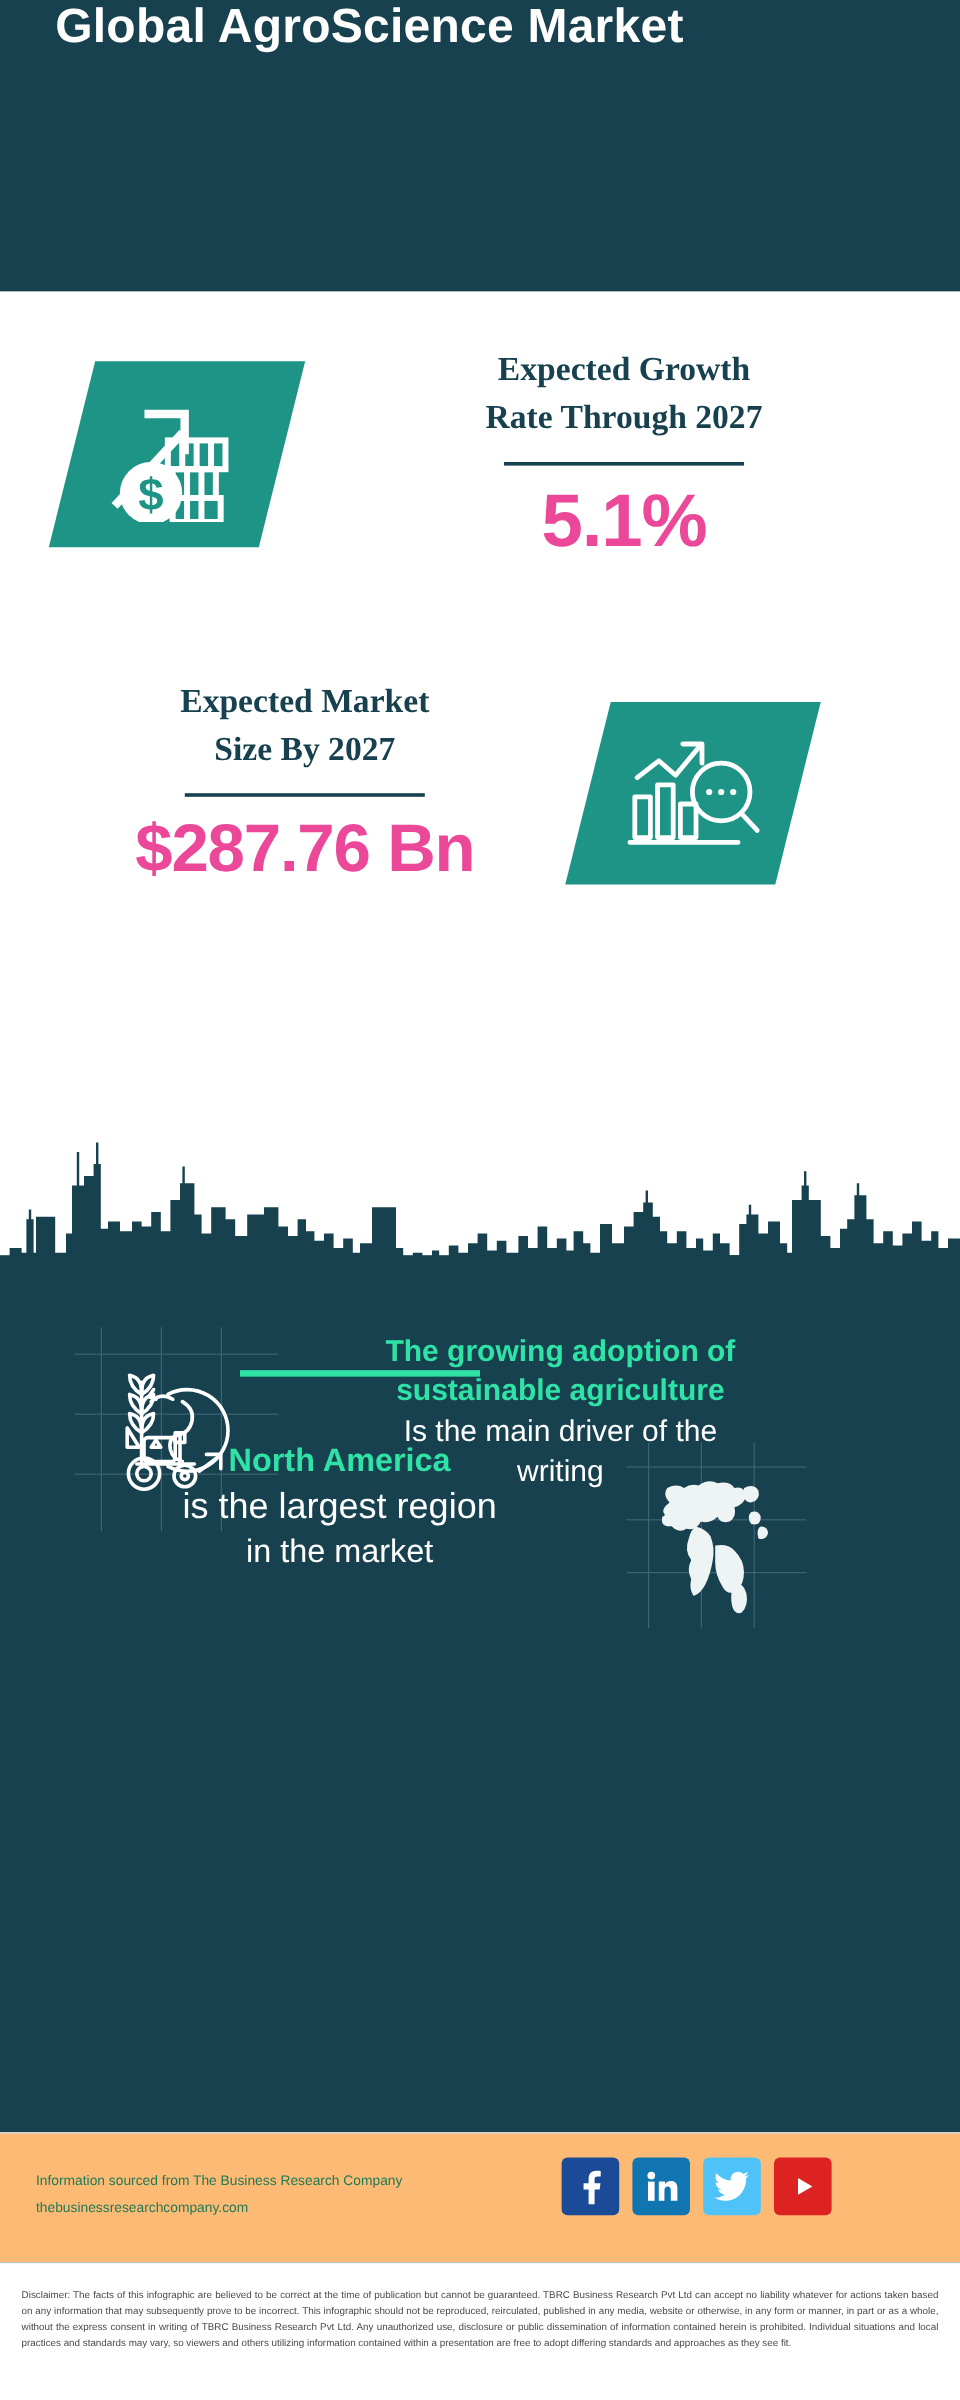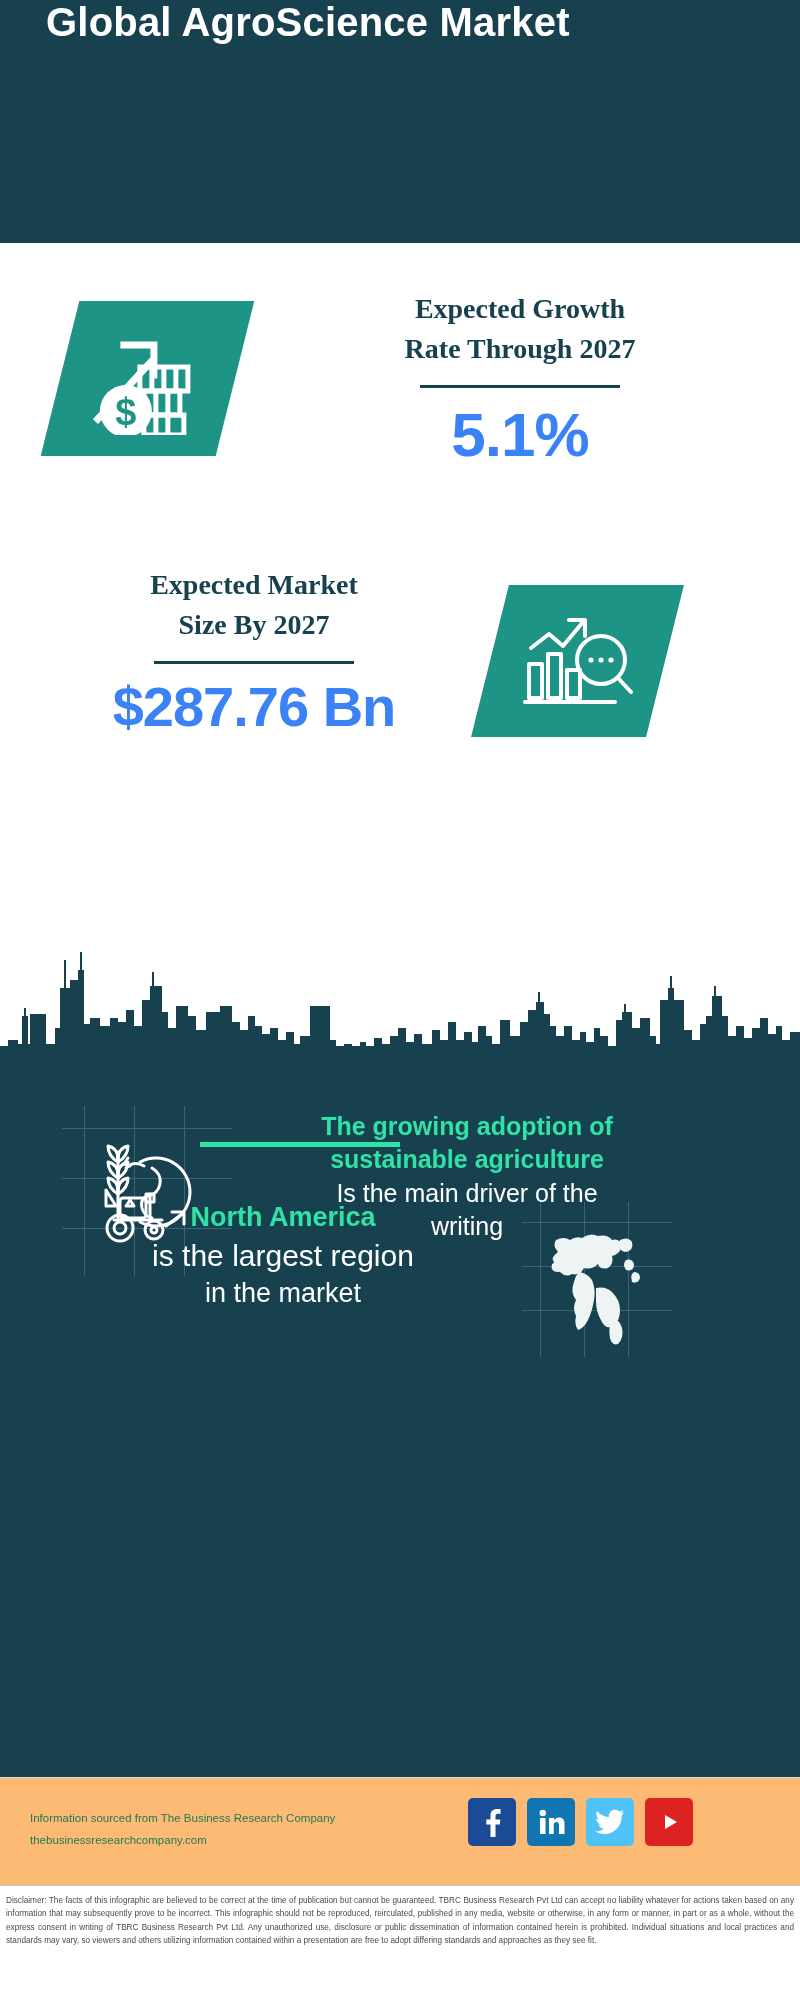--- a/index.html
+++ b/index.html
@@ -58,21 +58,21 @@
     font-size:28px;
     font-weight:bold;
     line-height:1.42;
     font-family:Liberation Serif, serif;
   }
   .rule-dark{
     width:200px;height:3px;background:#17414f;
     margin:16px auto 14px auto;
   }
   .stat-value{
-    color:#3b82f6;
+    color:#ec4899;
     font-size:62px;
     font-weight:bold;
     line-height:1.05;
     letter-spacing:-1px;
   }
   .stat-value.sm{font-size:56px;}
 
   
   .skyline{
     position:absolute;left:0;top:940px;width:800px;height:130px;
@@ -134,21 +134,21 @@
   .s-li{background:#1175b1;}
   .s-tw{background:#4fc3f7;}
   .s-yt{background:#dd2222;}
 
   .disclaimer{
     position:absolute;left:0;top:1885px;width:800px;height:115px;
     background:#ffffff;border-top:1px solid #b9c6ca;
     padding:8px 6px 0 6px;box-sizing:border-box;
   }
   .disclaimer p{
-    margin:0;color:#4a4a4a;font-size:8.2px;line-height:1.62;
+    margin:12px;color:#4a4a4a;font-size:8.2px;line-height:1.62;
     text-align:justify;
   }
 </style>
 </head>
 <body>
 
 <div class="page">
 
   <div class="header">
     <div class="header-title">Global AgroScience Market</div>

